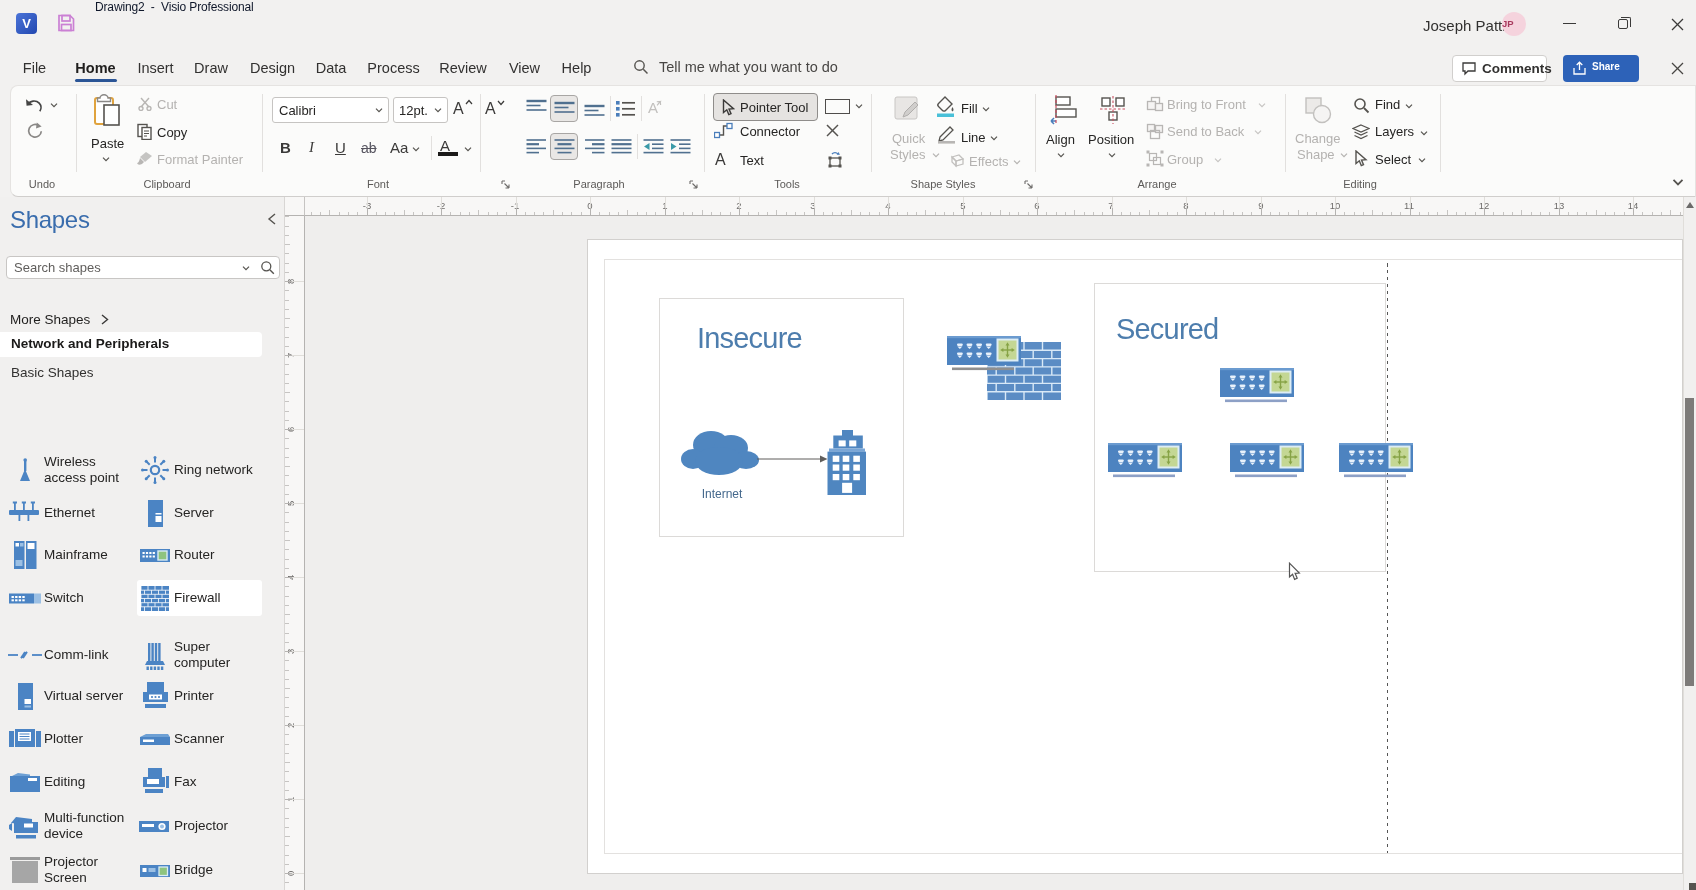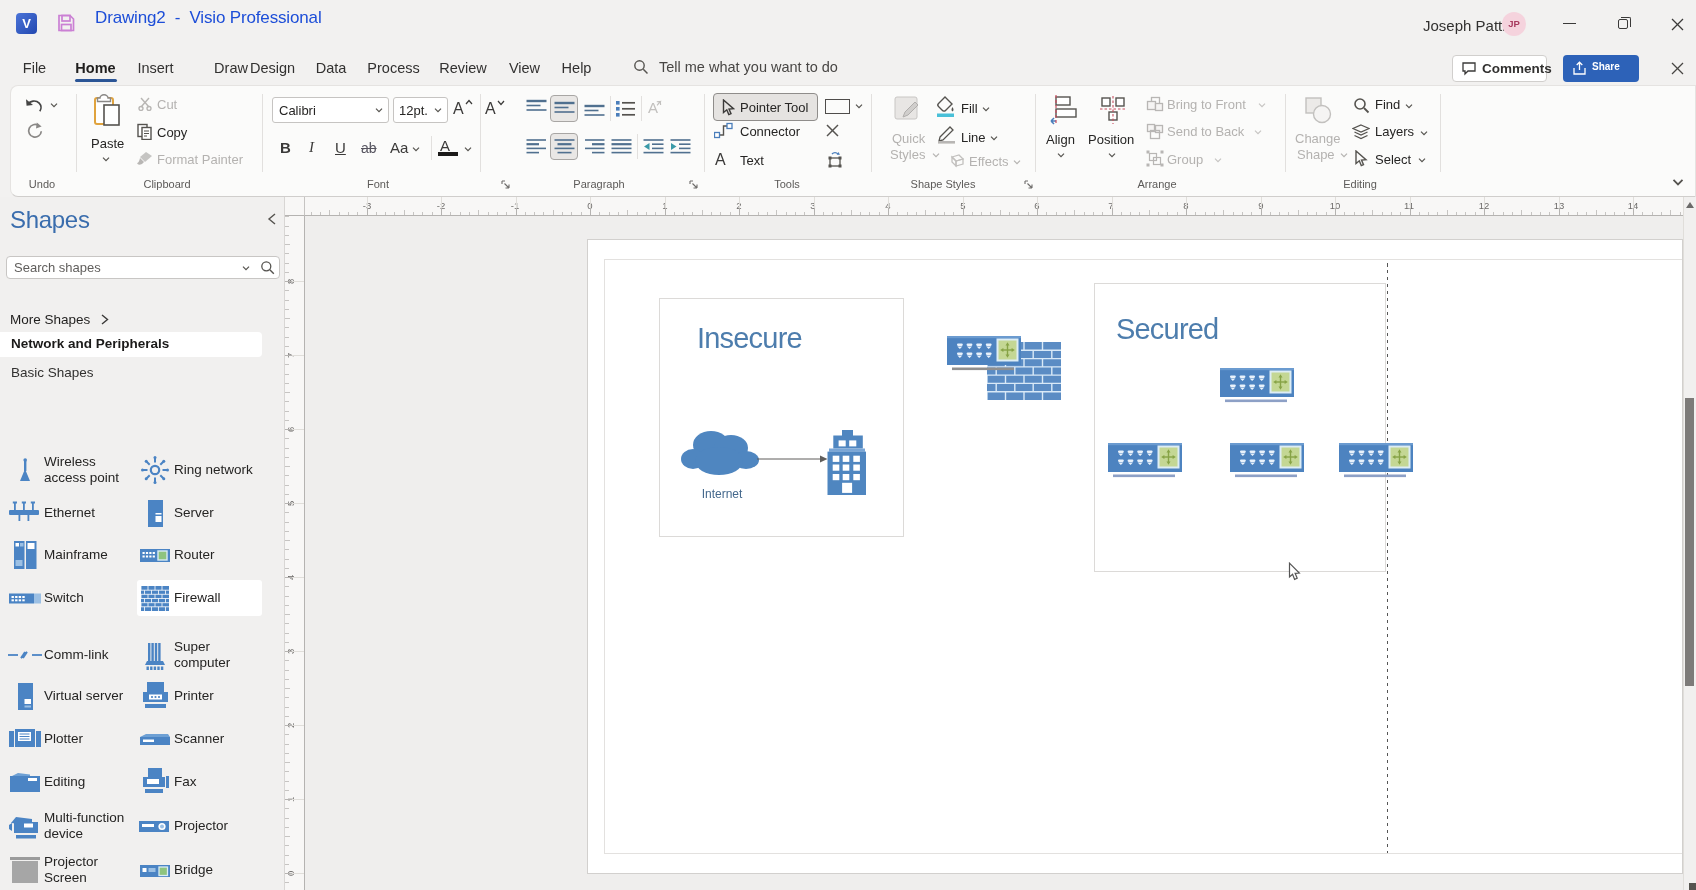--- a/index.html
+++ b/index.html
@@ -23,39 +23,39 @@
 <div id="app">
 
 <div class="abs" style="left:0;top:0;width:1696px;height:47px;background:#f2f1f0"></div>
 <div class="abs" style="left:16px;top:13px;width:21px;height:21px;border-radius:4px;background:linear-gradient(135deg,#4b74d8,#2348b0);"></div>
 <div class="txt" style="left:16px;top:13px;width:21px;height:21px;color:#fff;font-weight:bold;font-size:13px;text-align:center;line-height:21px">V</div>
 <svg class="abs" style="left:56px;top:13px" width="20" height="20" viewBox="0 0 20 20">
  <path d="M3 2.5 h11 l3.5 3.5 v11.5 h-14.5 z" fill="none" stroke="#cb80d4" stroke-width="1.7"></path>
  <rect x="6" y="2.5" width="8" height="5.5" fill="none" stroke="#cb80d4" stroke-width="1.7"></rect>
  <rect x="5.5" y="11.5" width="9.5" height="6" fill="none" stroke="#cb80d4" stroke-width="1.7"></rect>
 </svg>
-<div class="txt" style="left:95px;top:8px;font-size:17px;letter-spacing:-0.15px;color:#1d4ed8">Drawing2&nbsp;&nbsp;-&nbsp;&nbsp;Visio Professional</div>
+<div class="txt" style="left:95px;top:0;font-size:12px;letter-spacing:-0.15px;color:#0f172a">Drawing2&nbsp;&nbsp;-&nbsp;&nbsp;Visio Professional</div>
 <div class="txt" style="left:1423px;top:17px;font-size:15px;color:#323130">Joseph Patti</div>
 <div class="abs" style="left:1502px;top:12px;width:24px;height:24px;border-radius:50%;background:#f5d3dd"></div>
-<div class="txt" style="left:1502px;top:12px;width:24px;height:24px;font-size:9.5px;font-weight:bold;color:#a83a5e;text-align:center;line-height:24px">JP</div>
+<div class="txt" style="left:1502px;top:12px;width:24px;height:24px;font-size:9.5px;font-weight:bold;color:#a83a5e;text-align:left;line-height:24px">JP</div>
 <div class="abs" style="left:1563px;top:23px;width:13px;height:1.4px;background:#3b3a39"></div>
 <div class="abs" style="left:1618px;top:19px;width:10px;height:10px;border:1.3px solid #3b3a39;border-radius:2px"></div>
 <div class="abs" style="left:1621px;top:16.5px;width:10px;height:10px;border-top:1.3px solid #3b3a39;border-right:1.3px solid #3b3a39;border-radius:0 2px 0 0"></div>
 <svg class="abs" style="left:1671px;top:18px" width="13" height="13" viewBox="0 0 13 13">
       <g stroke="#3b3a39" stroke-width="1.2">
         <line x1="1" y1="1" x2="12" y2="12"></line>
         <line x1="12" y1="1" x2="1" y2="12"></line>
       </g>
     </svg>
 
 <div class="abs" style="left:0;top:47px;width:1696px;height:38px;background:#f2f1f0"></div>
 <div class="mtab" style="left:21px;top:49px;width:27px;justify-content:center;">File</div>
 <div class="mtab" style="left:74px;top:49px;width:43px;justify-content:center;font-weight:600;color:#201f1e;">Home</div>
 <div class="mtab" style="left:139px;top:49px;width:33px;justify-content:center;">Insert</div>
-<div class="mtab" style="left:195px;top:49px;width:32px;justify-content:center;margin-left:20px;">Draw</div>
+<div class="mtab" style="left:195px;top:49px;width:32px;justify-content:center;">Draw</div>
 <div class="mtab" style="left:250px;top:49px;width:45px;justify-content:center;">Design</div>
 <div class="mtab" style="left:316px;top:49px;width:30px;justify-content:center;">Data</div>
 <div class="mtab" style="left:368px;top:49px;width:51px;justify-content:center;">Process</div>
 <div class="mtab" style="left:440px;top:49px;width:46px;justify-content:center;">Review</div>
 <div class="mtab" style="left:509px;top:49px;width:31px;justify-content:center;">View</div>
 <div class="mtab" style="left:563px;top:49px;width:27px;justify-content:center;">Help</div>
 <div class="abs" style="left:74.5px;top:79px;width:42px;height:2.6px;background:#2b5596;border-radius:2px"></div>
 <svg class="abs" style="left:633px;top:59px" width="16" height="16" viewBox="0 0 16 16">
       <circle cx="6.5" cy="6.5" r="4.7" fill="none" stroke="#55534f" stroke-width="1.4"></circle>
       <line x1="10.3" y1="10.3" x2="14.5" y2="14.5" stroke="#55534f" stroke-width="1.5"></line>

